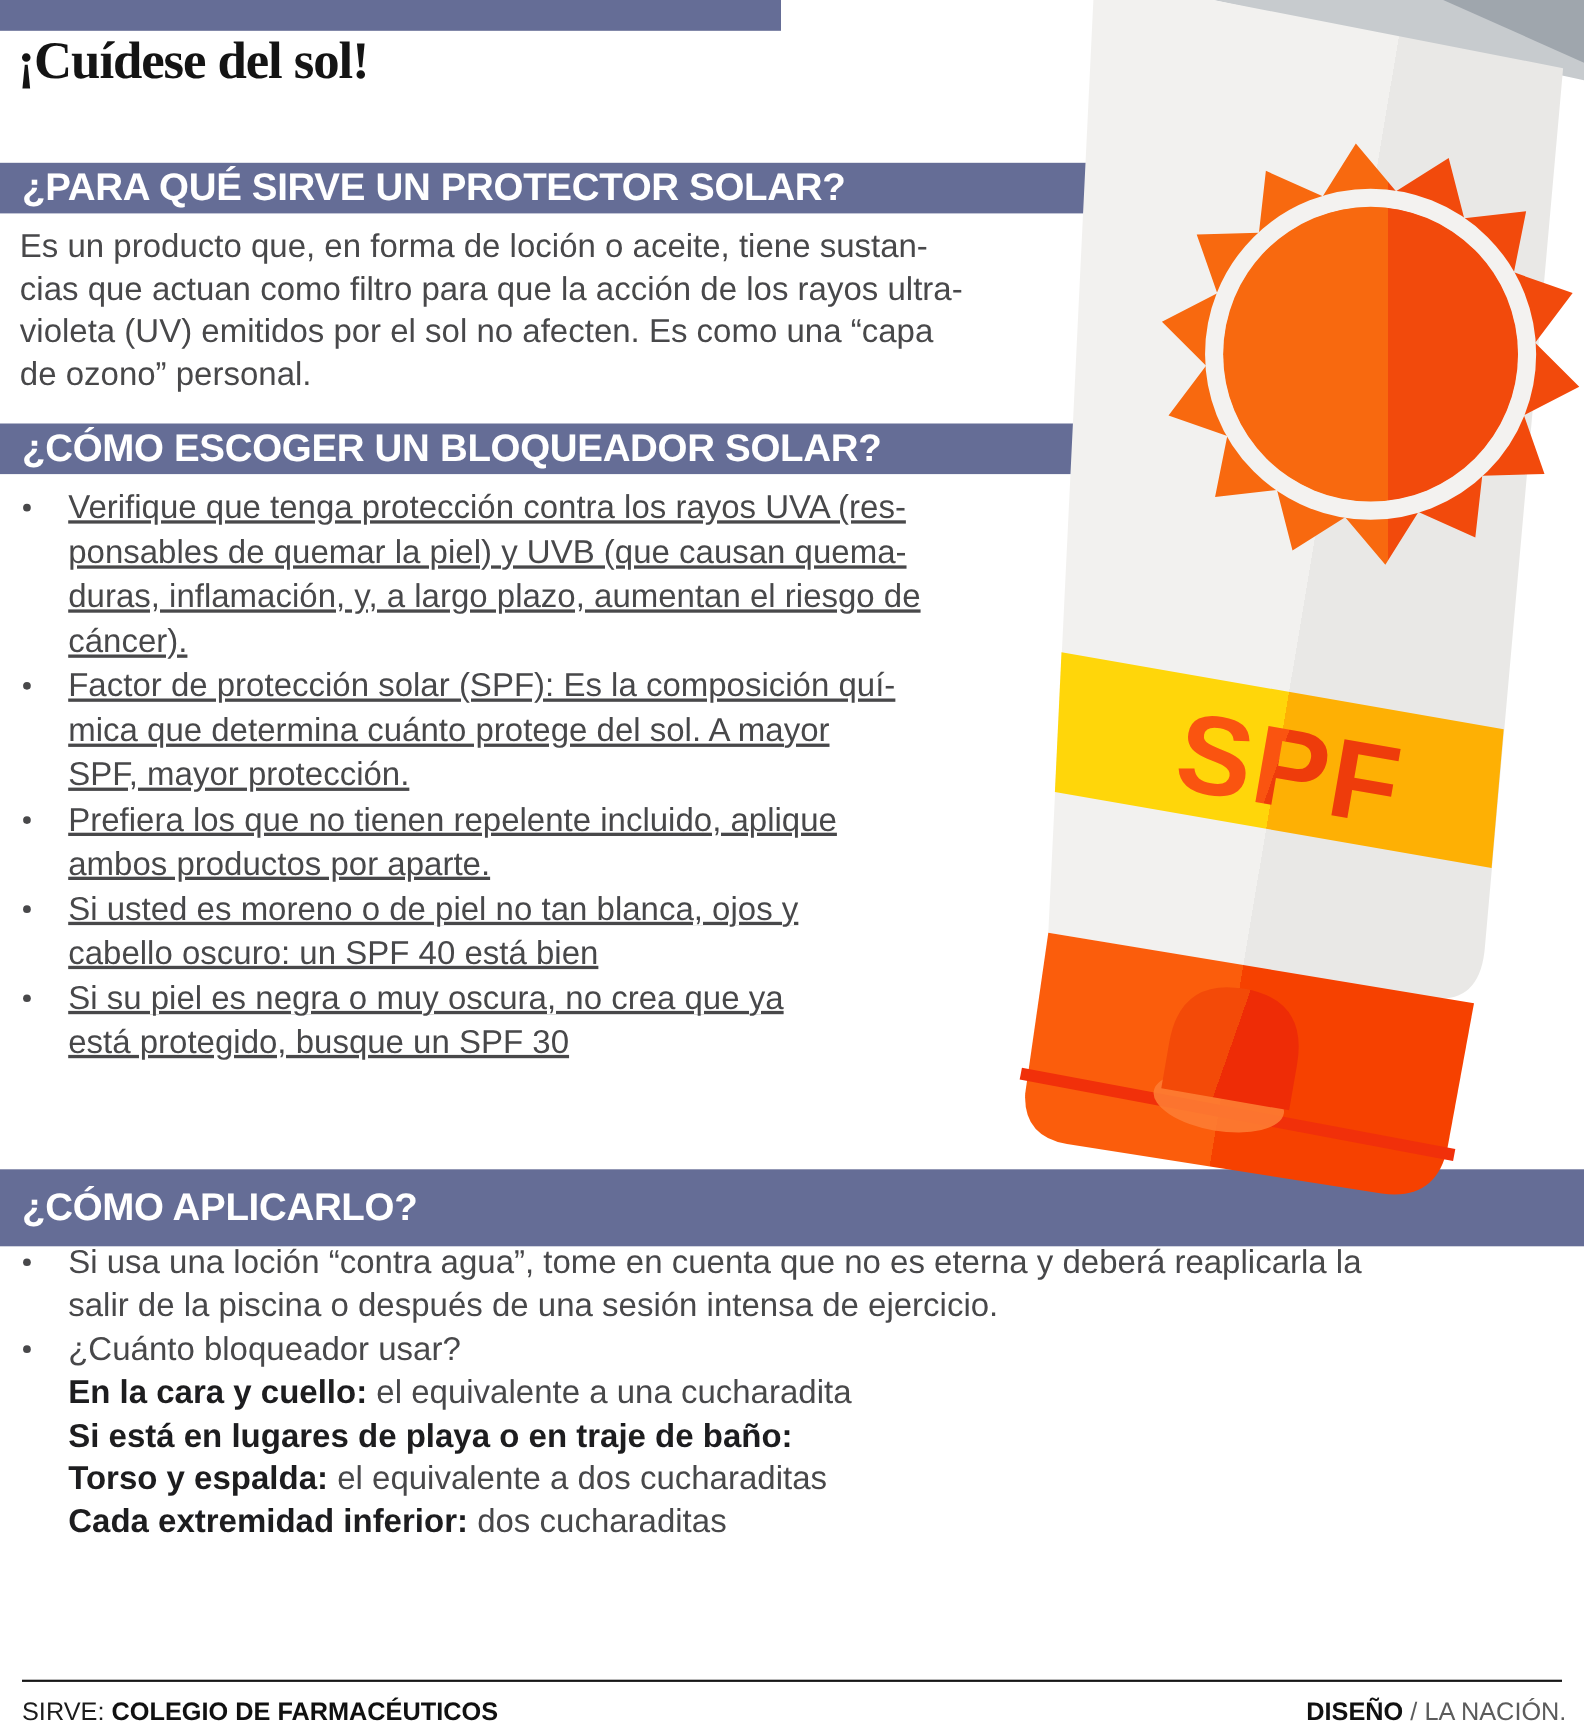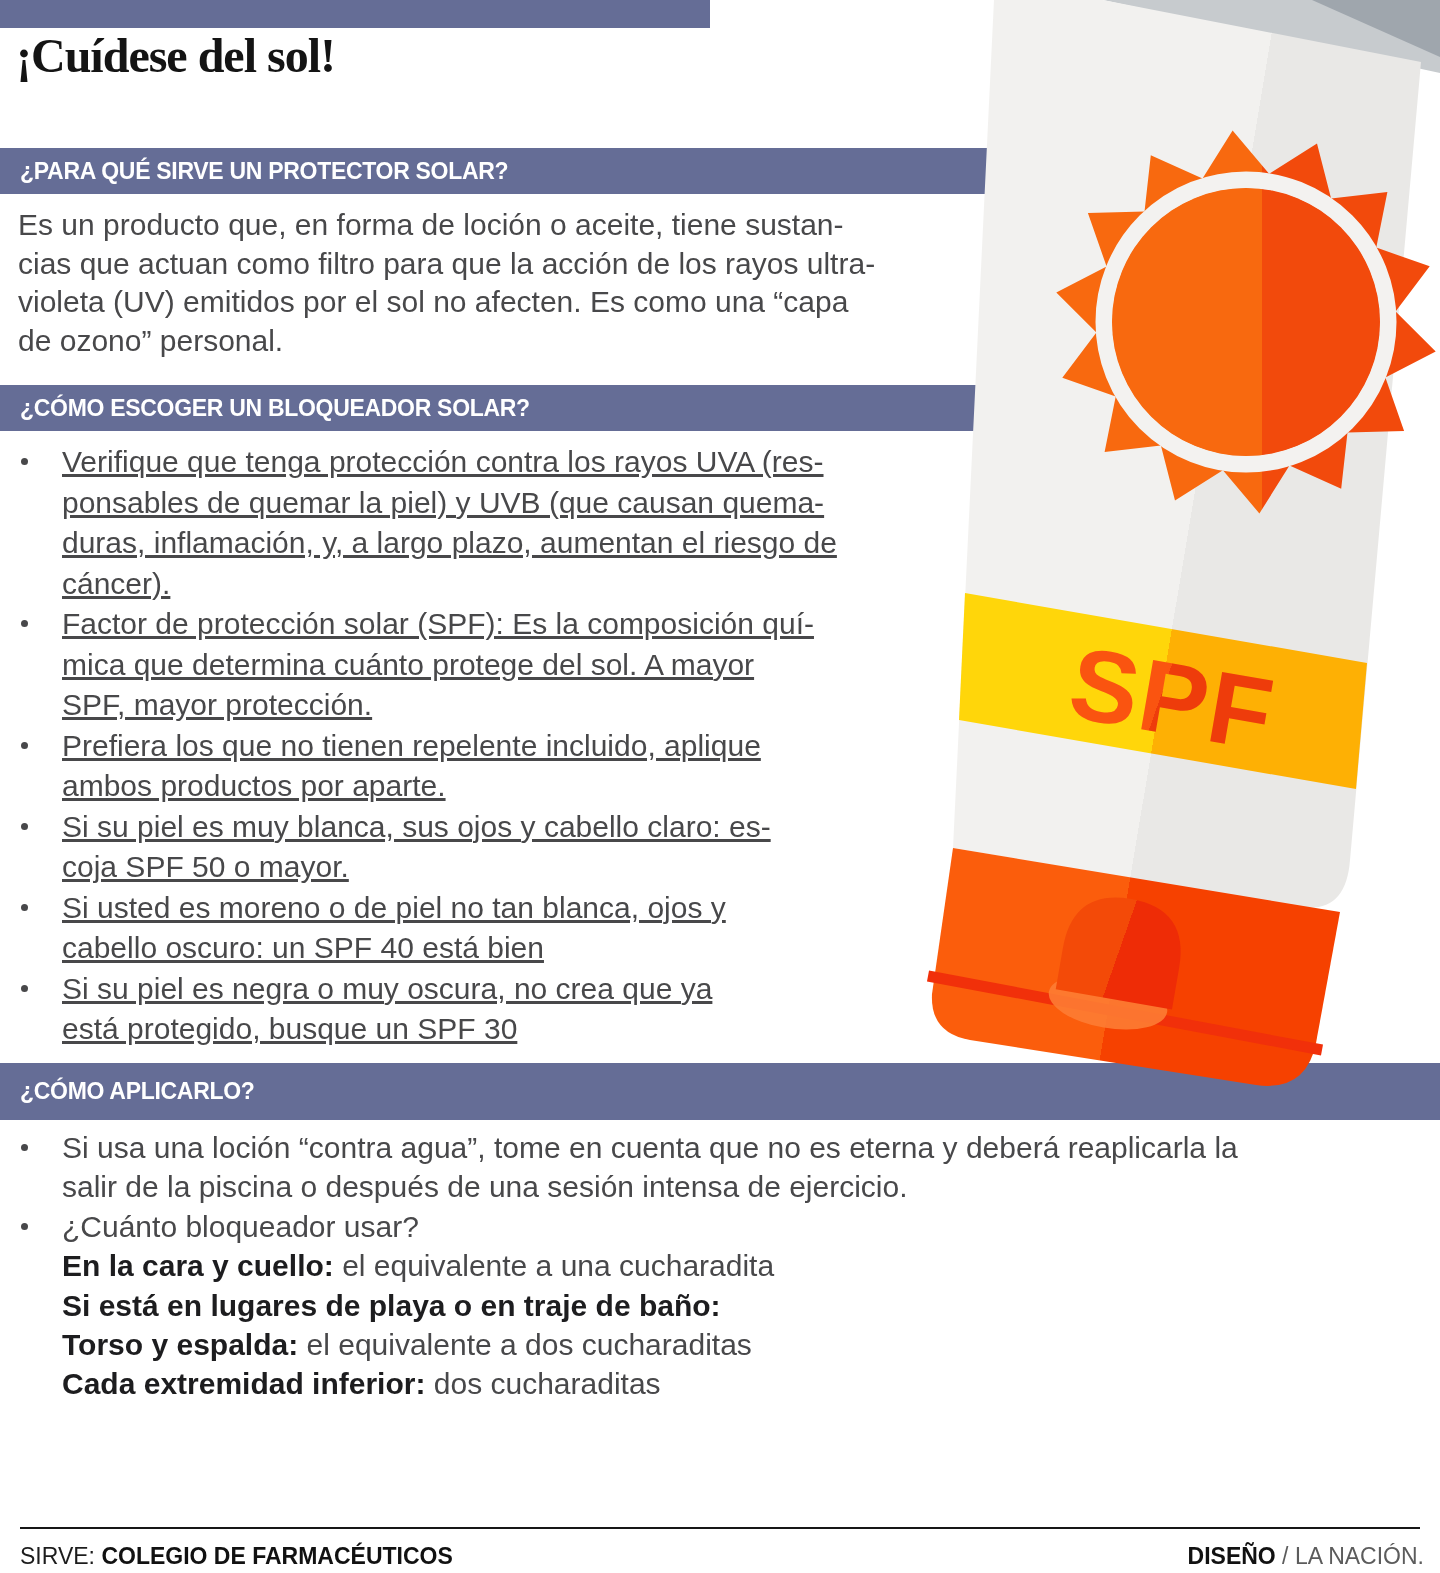--- a/index.html
+++ b/index.html
@@ -2,26 +2,26 @@
 <html><head>
 <meta charset="utf-8">
 <style>
   html,body{margin:0;padding:0;background:#ffffff;}
   body{width:1440px;height:1573px;position:relative;overflow:hidden;
        font-family:"Liberation Sans",sans-serif;}
   .abs{position:absolute;}
   .topbar{left:0;top:0;width:710px;height:28px;background:#656d96;}
   .title{left:16px;top:28px;font-family:"Liberation Serif",serif;font-weight:700;
          font-size:48px;letter-spacing:-1px;color:#141414;white-space:nowrap;}
-  .secbar{background:#656d96;color:#ffffff;font-weight:700;font-size:23px;
+  .secbar{background:#656d96;color:#ffffff;font-weight:700;font-size:35px;
           display:flex;align-items:center;padding-left:20px;box-sizing:border-box;
           letter-spacing:-0.3px;white-space:nowrap;}
   #bar1{left:0;top:148px;width:990px;height:46px;}
   #bar2{left:0;top:385px;width:990px;height:46px;}
-  #bar3{left:0;top:1063px;width:1440px;height:57px;}
+  #bar3{left:0;top:1063px;width:1440px;height:70px;}
   .para{left:18px;top:206px;font-size:30px;line-height:38.6px;color:#48484a;white-space:nowrap;}
   .list{font-size:30px;color:#48484a;}
   #list1{left:18px;top:442px;line-height:40.5px;width:960px;text-decoration:underline;}
   #list2{left:18px;top:1128px;line-height:39.4px;width:1400px;}
   .item{position:relative;padding-left:44px;}
   .row{position:relative;padding-left:44px;white-space:nowrap;}
   .dot{position:absolute;left:3px;top:16px;width:7px;height:7px;border-radius:50%;
        background:#48484a;}
   .ln{white-space:nowrap;}
   .b{font-weight:700;color:#1d1d1f;}
@@ -64,25 +64,20 @@
   <div class="item">
     <span class="dot"></span>
     <div class="ln">Factor de protección solar (SPF): Es la composición quí-</div>
     <div class="ln">mica que determina cuánto protege del sol. A mayor</div>
     <div class="ln">SPF, mayor protección.</div>
   </div>
   <div class="item">
     <span class="dot"></span>
     <div class="ln">Prefiera los que no tienen repelente incluido, aplique</div>
     <div class="ln">ambos productos por aparte.</div>
-  </div>
-  <div class="item">
-    <span class="dot"></span>
-    <div class="ln">Si su piel es muy blanca, sus ojos y cabello claro: es-</div>
-    <div class="ln">coja SPF 50 o mayor.</div>
   </div>
   <div class="item">
     <span class="dot"></span>
     <div class="ln">Si usted es moreno o de piel no tan blanca, ojos y</div>
     <div class="ln">cabello oscuro: un SPF 40 está bien</div>
   </div>
   <div class="item">
     <span class="dot"></span>
     <div class="ln">Si su piel es negra o muy oscura, no crea que ya</div>
     <div class="ln">está protegido, busque un SPF 30</div>

